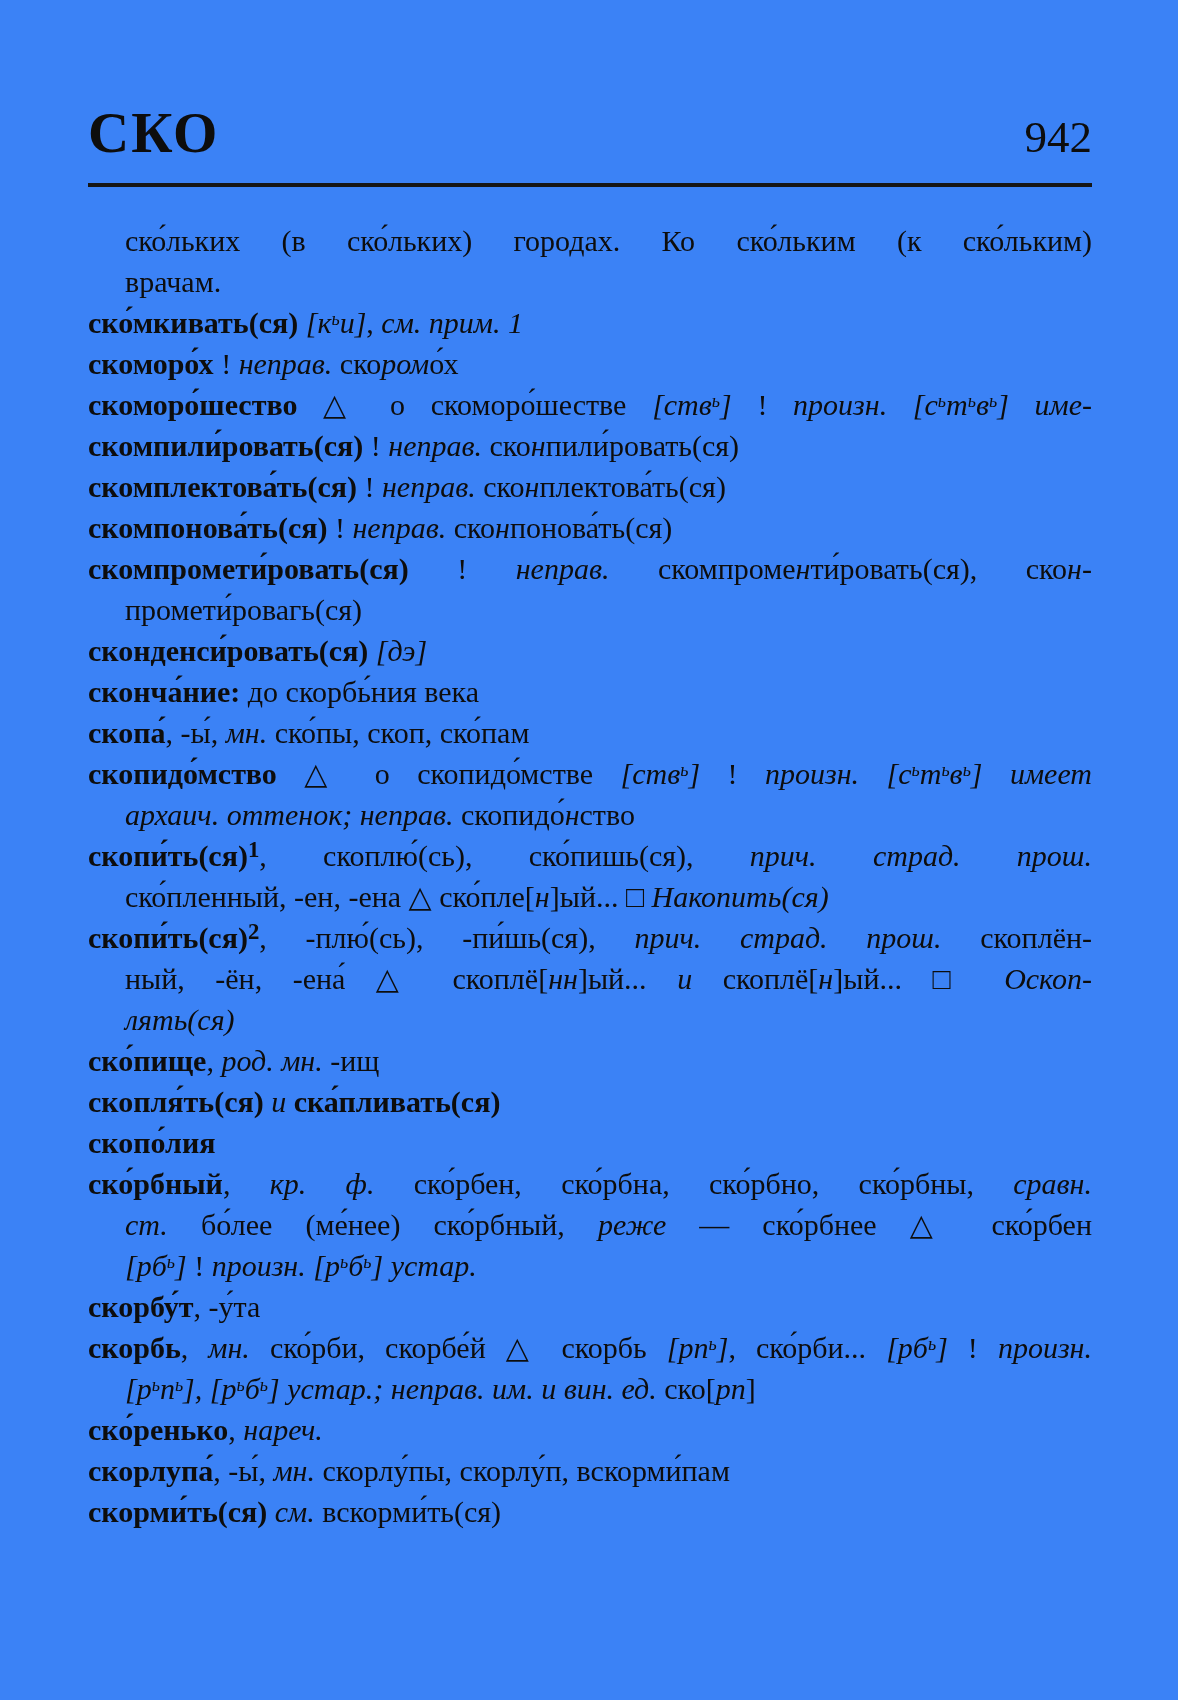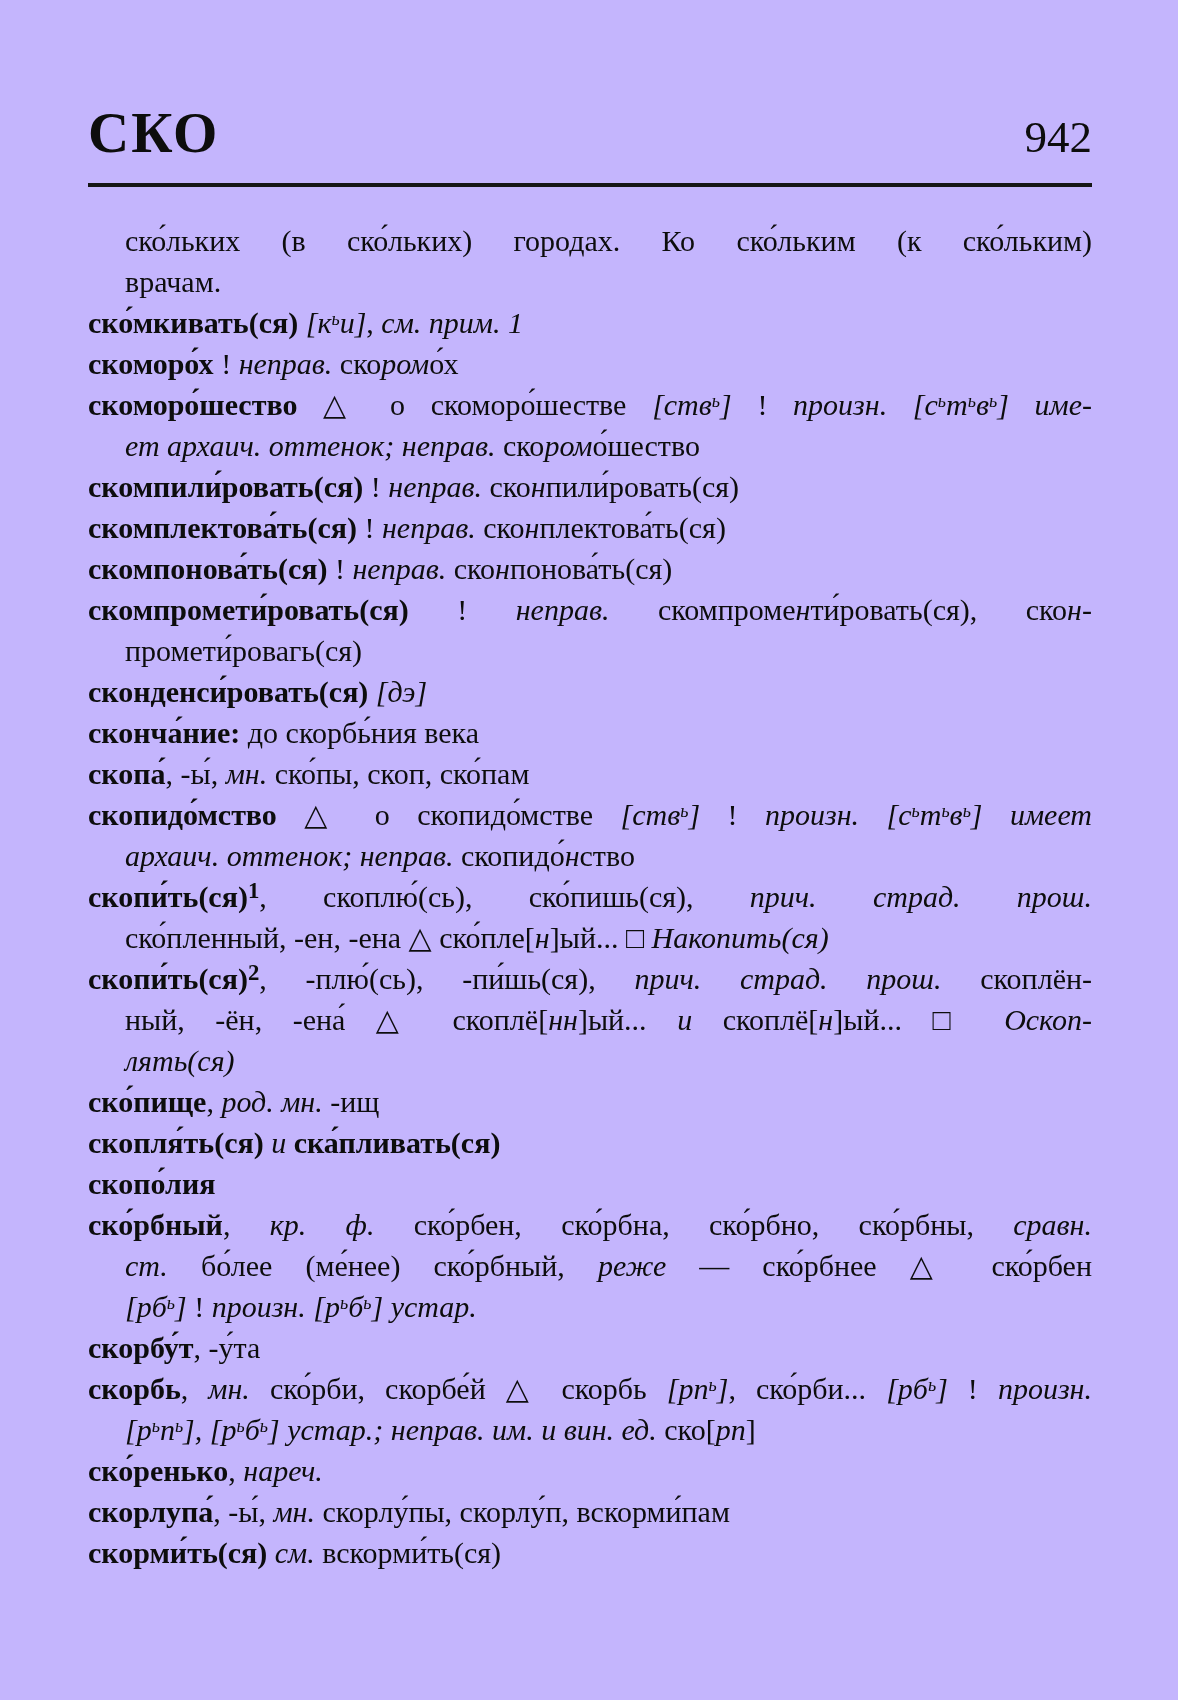--- a/index.html
+++ b/index.html
@@ -1,19 +1,19 @@
 <!DOCTYPE html>
 <html><head>
 <meta charset="utf-8">
 <style>
   html,body{margin:0;padding:0;background:#e8e8e8;}
   .page{
     position:relative;
     width:1178px;height:1700px;
-    background:#c4b5fd;
+    background:#3b82f6;
     color:#0d0d0d;
     font-family:"Liberation Serif","DejaVu Serif",serif;
     overflow:hidden;
     margin:0 auto;
   }
   .hdr{
     position:absolute;left:88px;top:104px;width:1004px;
     display:flex;justify-content:space-between;align-items:baseline;
   }
   .hdr .sec{font-size:57px;font-weight:700;letter-spacing:2px;line-height:1;}
@@ -42,21 +42,20 @@
     <span class="sec">СКО</span>
     <span class="pg">942</span>
   </div>
   <div class="rule"></div>
   <div class="txt">
       <div class="line ind jst"><span class="sr">ско́льких (в ско́льких) городах. Ко ско́льким (к ско́льким)</span></div>
       <div class="line ind"><span class="sr">врачам.</span></div>
       <div class="line"><span class="sb">ско́мкивать(ся) </span><span class="si">[к</span><span class="si ssup">ь</span><span class="si">и]</span><span class="sr">, </span><span class="si">см. прим. 1</span></div>
       <div class="line"><span class="sb">скоморо́х </span><span class="sr">! </span><span class="si">неправ. </span><span class="sr">ско</span><span class="si">ром</span><span class="sr">о́х</span></div>
       <div class="line jst"><span class="sb">скоморо́шество </span><span class="sr">△ о скоморо́шестве </span><span class="si">[ств</span><span class="si ssup">ь</span><span class="si">]</span><span class="sr"> ! </span><span class="si">произн. </span><span class="si">[с</span><span class="si ssup">ь</span><span class="si">т</span><span class="si ssup">ь</span><span class="si">в</span><span class="si ssup">ь</span><span class="si">]</span><span class="sr"> </span><span class="si">име-</span></div>
-      <div class="line ind"><span class="si">ет архаич. оттенок; неправ. </span><span class="sr">ско</span><span class="si">ром</span><span class="sr">о́шество</span></div>
       <div class="line"><span class="sb">скомпили́ровать(ся) </span><span class="sr">! </span><span class="si">неправ. </span><span class="sr">ско</span><span class="si">н</span><span class="sr">пили́ровать(ся)</span></div>
       <div class="line"><span class="sb">скомплектова́ть(ся) </span><span class="sr">! </span><span class="si">неправ. </span><span class="sr">ско</span><span class="si">н</span><span class="sr">плектова́ть(ся)</span></div>
       <div class="line"><span class="sb">скомпонова́ть(ся) </span><span class="sr">! </span><span class="si">неправ. </span><span class="sr">ско</span><span class="si">н</span><span class="sr">понова́ть(ся)</span></div>
       <div class="line jst"><span class="sb">скомпромети́ровать(ся) </span><span class="sr">! </span><span class="si">неправ. </span><span class="sr">скомпроме</span><span class="si">н</span><span class="sr">ти́ровать(ся), ско</span><span class="si">н</span><span class="sr">-</span></div>
       <div class="line ind"><span class="sr">промети́ровагь(ся)</span></div>
       <div class="line"><span class="sb">сконденси́ровать(ся) </span><span class="si">[дэ]</span></div>
       <div class="line"><span class="sb">сконча́ние:</span><span class="sr"> до скорбь́ния века</span></div>
       <div class="line"><span class="sb">скопа́</span><span class="sr">, -ы́, </span><span class="si">мн.</span><span class="sr"> ско́пы, скоп, ско́пам</span></div>
       <div class="line jst"><span class="sb">скопидо́мство </span><span class="sr">△ о скопидо́мстве </span><span class="si">[ств</span><span class="si ssup">ь</span><span class="si">]</span><span class="sr"> ! </span><span class="si">произн. </span><span class="si">[с</span><span class="si ssup">ь</span><span class="si">т</span><span class="si ssup">ь</span><span class="si">в</span><span class="si ssup">ь</span><span class="si">]</span><span class="sr"> </span><span class="si">имеет</span></div>
       <div class="line ind"><span class="si">архаич. оттенок; неправ. </span><span class="sr">скопидо́</span><span class="si">н</span><span class="sr">ство</span></div>

